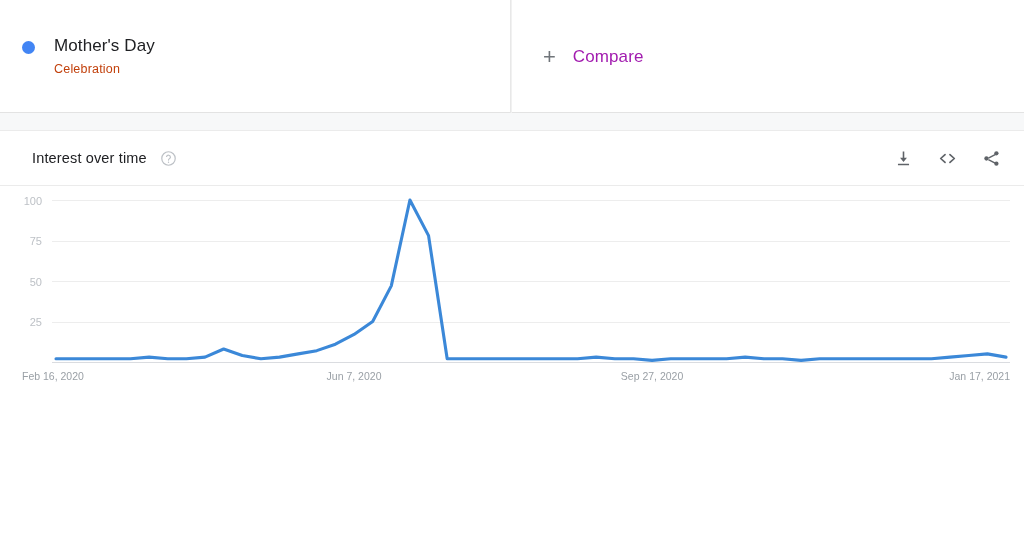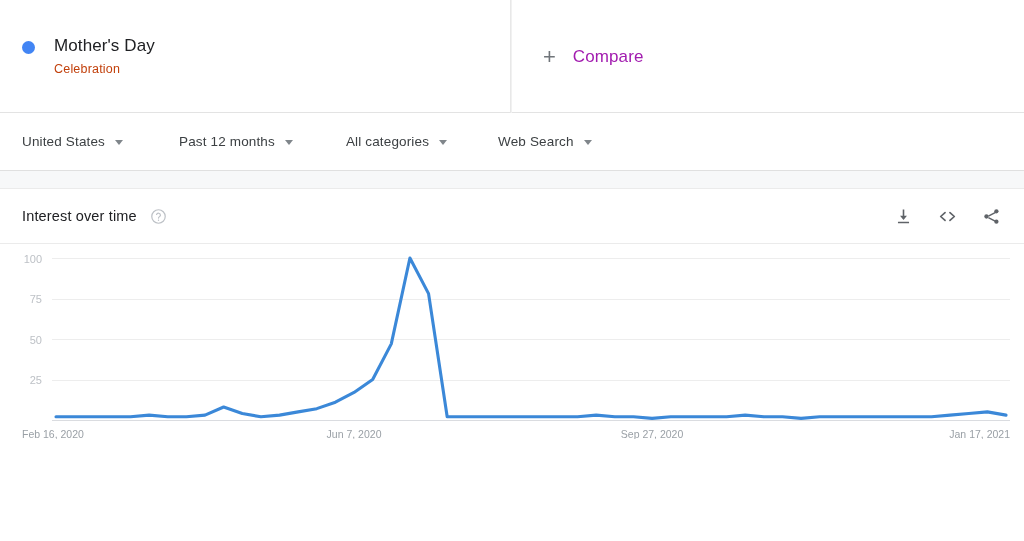--- a/index.html
+++ b/index.html
@@ -114,21 +114,21 @@
   
   .card {
     background: #fff;
     height: 351px;
     position: relative;
   }
   .card-header {
     height: 55px;
     display: flex;
     align-items: center;
-    padding: 0 22px 0 22px;
+    padding: 0 22px 0 32px;
     border-bottom: 1px solid #ebebeb;
     justify-content: center;
   }
   .card-title {
     font-size: 14.5px;
     color: #202124;
     letter-spacing: 0.15px;
   }
   .help-icon {
     margin-left: 13px;
@@ -188,38 +188,20 @@
           <span class="term-sub">Celebration</span>
         </span>
       </div>
     </div>
     <div class="compare-cell">
       <span class="compare-plus">+</span>
       <span class="compare-label">Compare</span>
     </div>
   </div>
 
-  <div class="filters-row">
-    <div class="filter">
-      <span class="filter-label">United States</span>
-      <span class="caret"></span>
-    </div>
-    <div class="filter" style="margin-right:53px;">
-      <span class="filter-label">Past 12 months</span>
-      <span class="caret"></span>
-    </div>
-    <div class="filter" style="margin-right:51px;">
-      <span class="filter-label">All categories</span>
-      <span class="caret"></span>
-    </div>
-    <div class="filter">
-      <span class="filter-label">Web Search</span>
-      <span class="caret"></span>
-    </div>
-  </div>
 
   <div class="gray-band"></div>
 
   <div class="card">
     <div class="card-header">
       <span class="card-title">Interest over time</span>
       <span class="help-icon">
         <svg width="17" height="17" viewBox="0 0 24 24" fill="none" stroke="#bdc1c6" stroke-width="1.7">
           <circle cx="12" cy="12" r="9.5"></circle>
           <path d="M9.3 9.1a2.8 2.8 0 0 1 5.4 1c0 1.9-2.7 2.3-2.7 4.1" stroke-linecap="round"></path>

